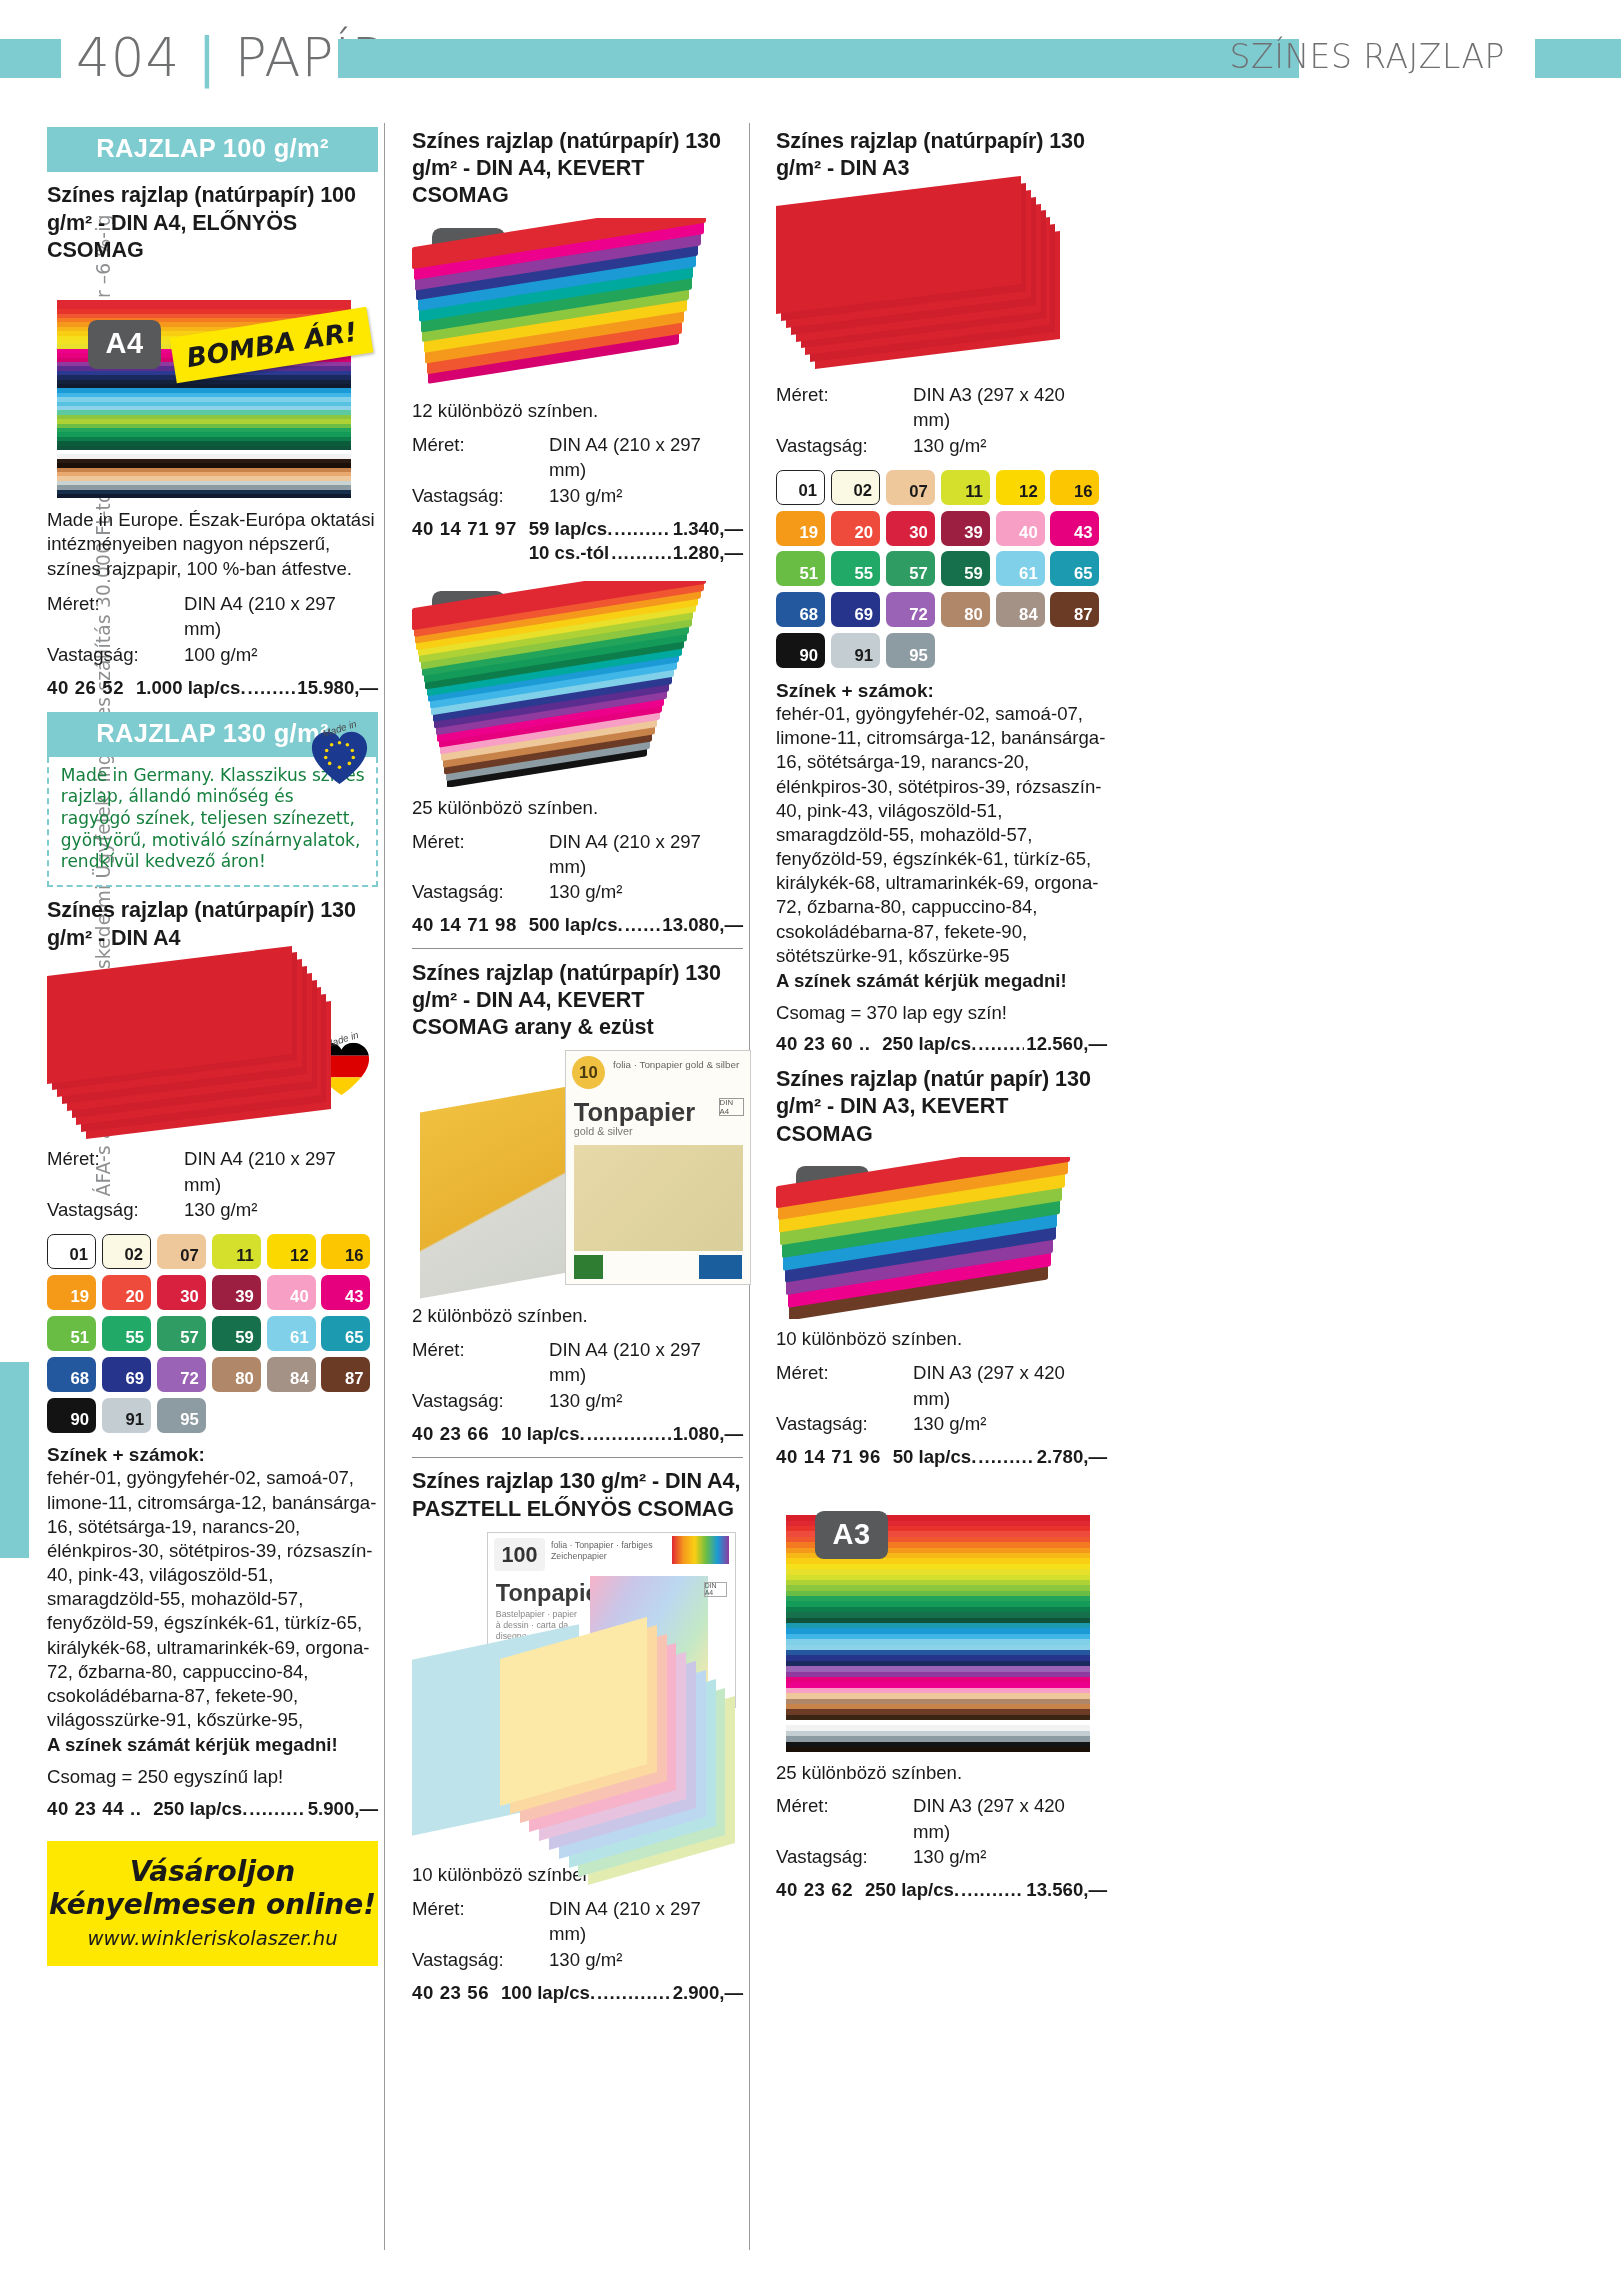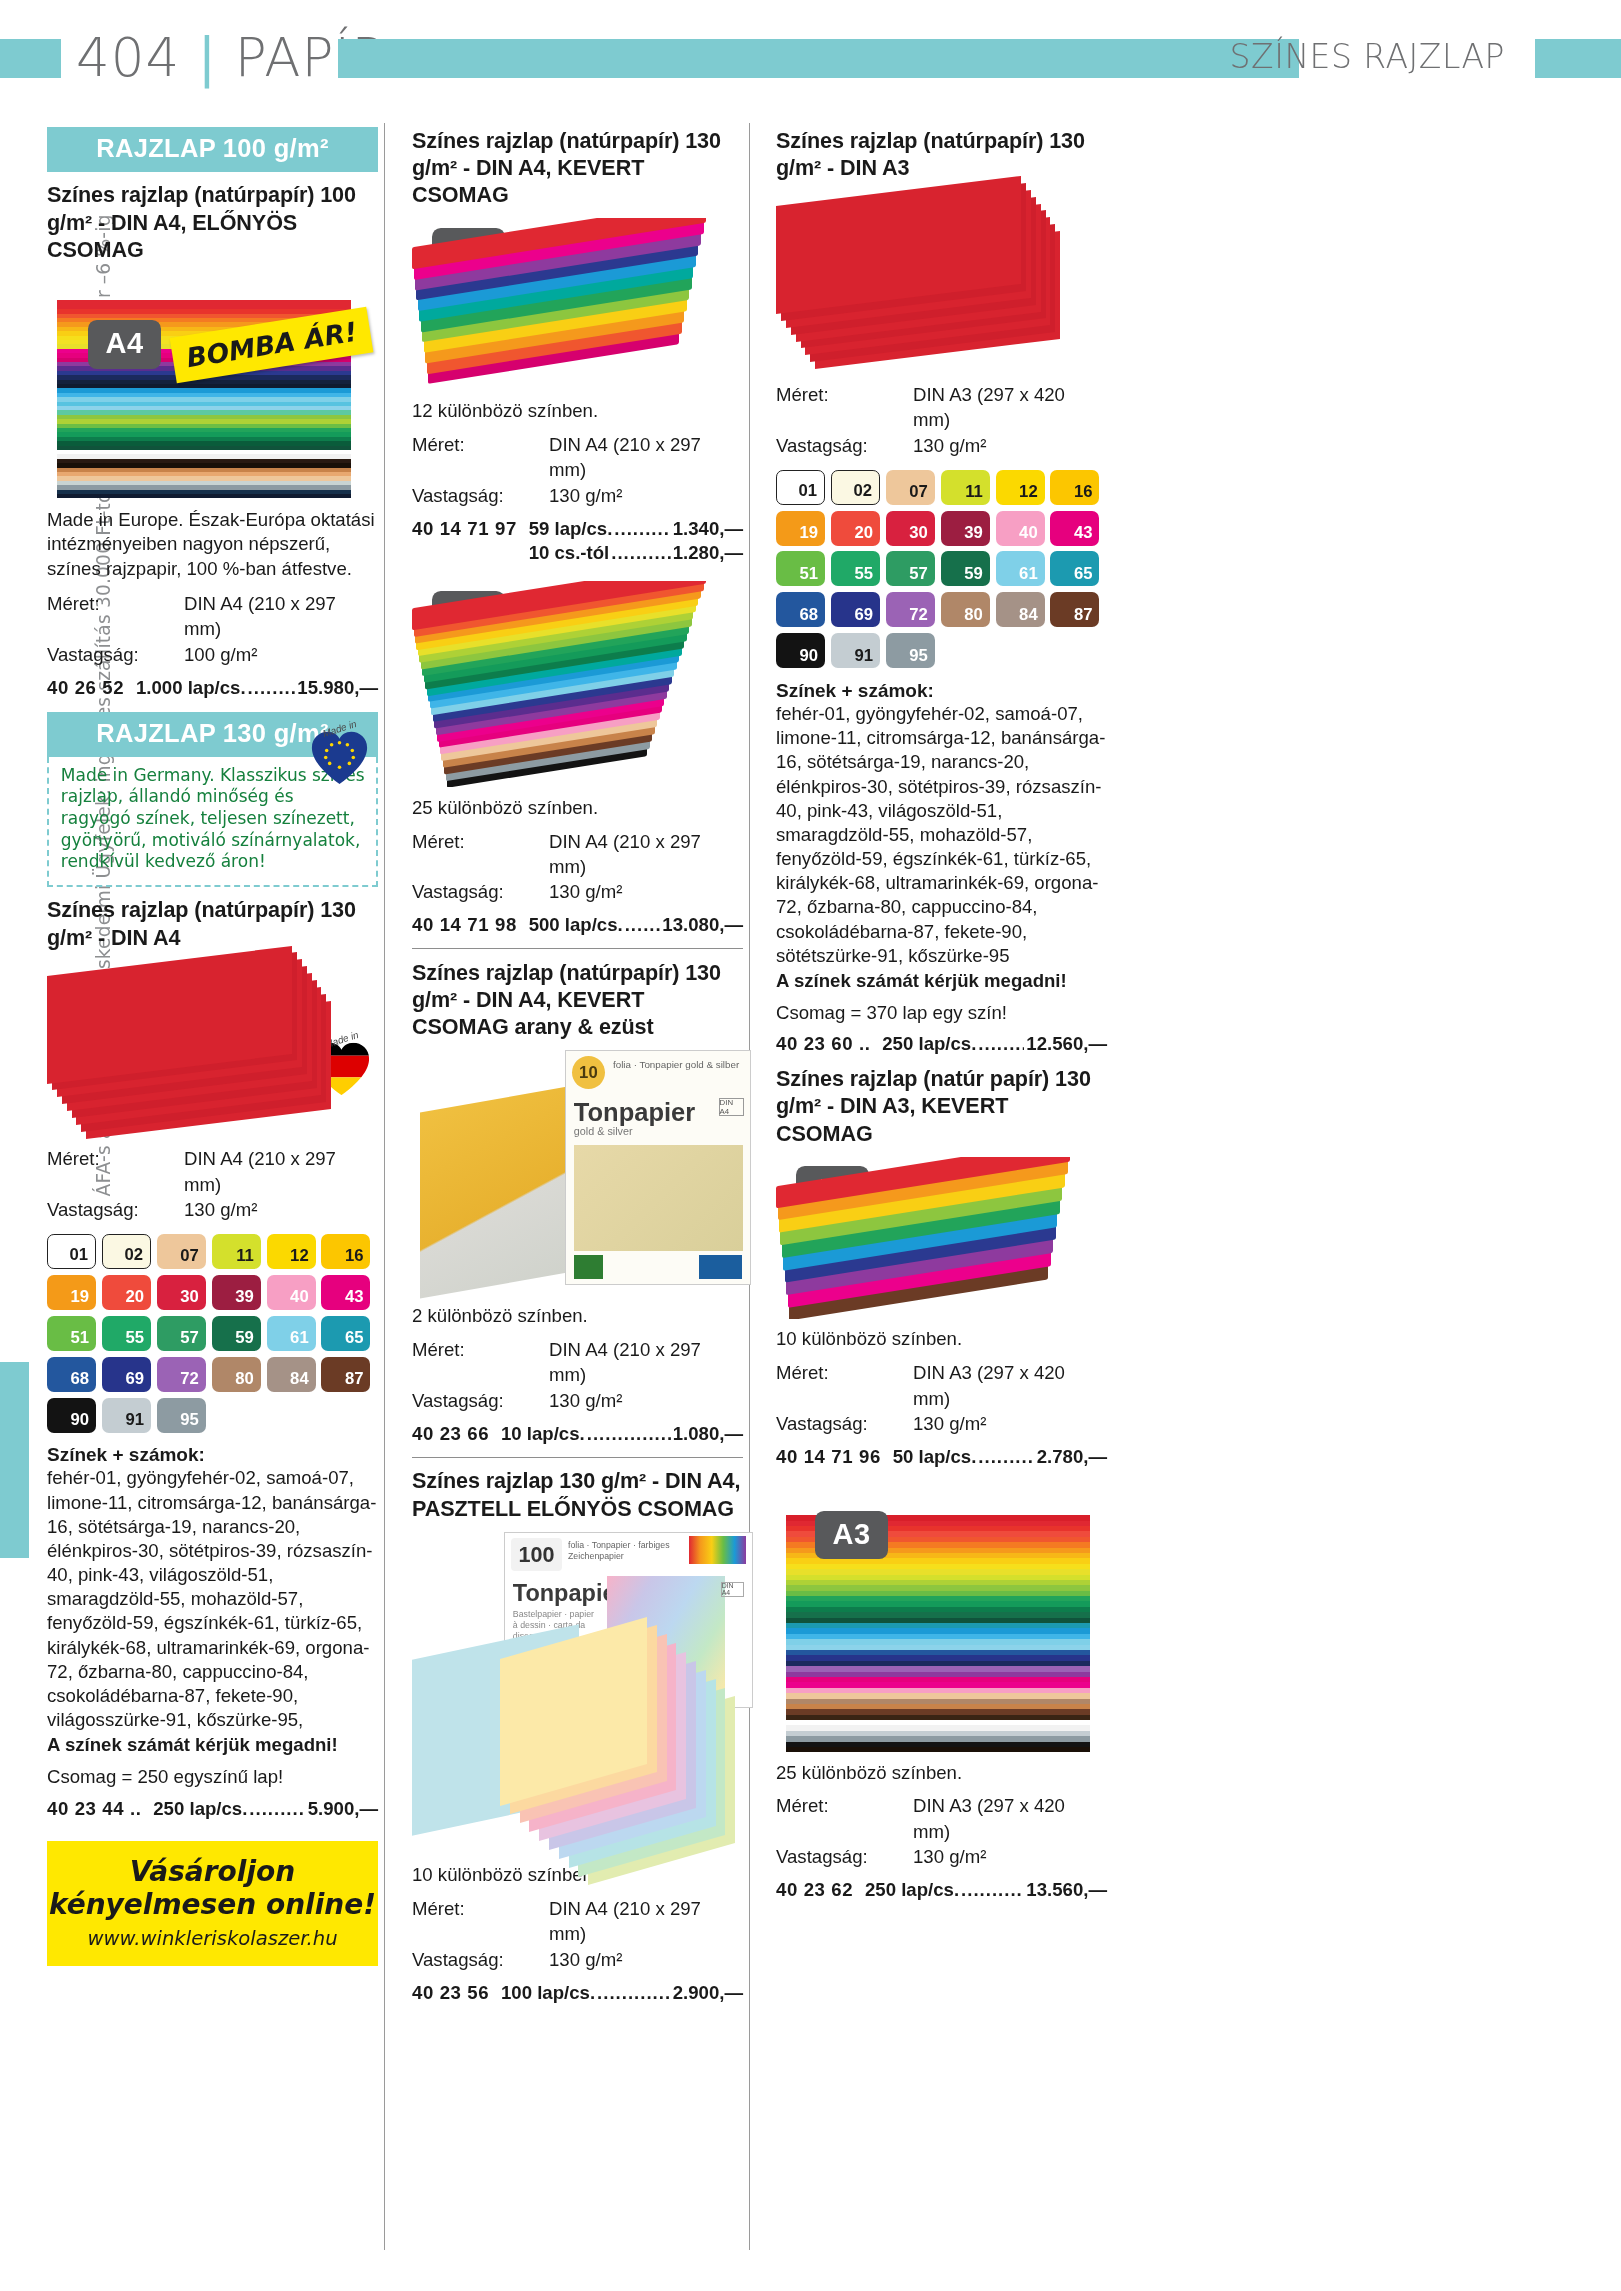--- a/index.html
+++ b/index.html
@@ -532,21 +532,21 @@
       <span class="art">40 23 66</span>
       <span class="qty">10 lap/cs.</span>
       <span class="dots">.........................................................</span>
       <span class="amt">1.080,—</span>
     </div>
 
     <div class="hr"></div>
     <div class="prod-title">Színes rajzlap 130 g/m² - DIN A4, PASZTELL ELŐNYÖS CSOMAG</div>
 
     <div style="position:relative; margin-top:9.8px; height:323px;">
-      <div class="pack" style="position:absolute; left:92px; top:0; width:249px; height:176px; background:#ffffff;">
+      <div class="pack" style="position:absolute; left:75px; top:0; width:249px; height:176px; background:#ffffff;">
         <div style="position:absolute; left:5.9px; top:5.9px; width:51px; height:33px; border-radius:3.9px; background:#f2f2f2; color:#333; font-size:21.6px; font-weight:bold; display:flex;align-items:center;justify-content:center;">100</div>
         <div style="position:absolute; left:63px; top:7.8px; font-size:8.8px; color:#666; line-height:1.25; width:108px;">
           folia · Tonpapier · farbiges Zeichenpapier
         </div>
         <div style="position:absolute; right:5.9px; top:3.9px; width:57px; height:27.4px; background:linear-gradient(90deg,#e02832,#f5991c,#f9cf14,#69bd45,#1b9ad6,#8e3a9e);"></div>
         <div style="position:absolute; left:7.8px; top:47px; font-size:23.5px; color:#3a3a3a; font-weight:bold;">Tonpapier</div>
         <div style="position:absolute; left:7.8px; top:76px; font-size:8.8px; color:#888; line-height:1.3; width:88px;">
           Bastelpapier · papier à dessin · carta da disegno
         </div>
         <div style="position:absolute; left:102px; top:43px; width:118px; height:118px;">

